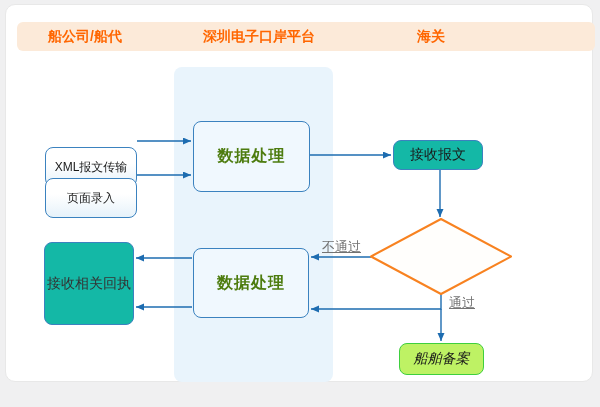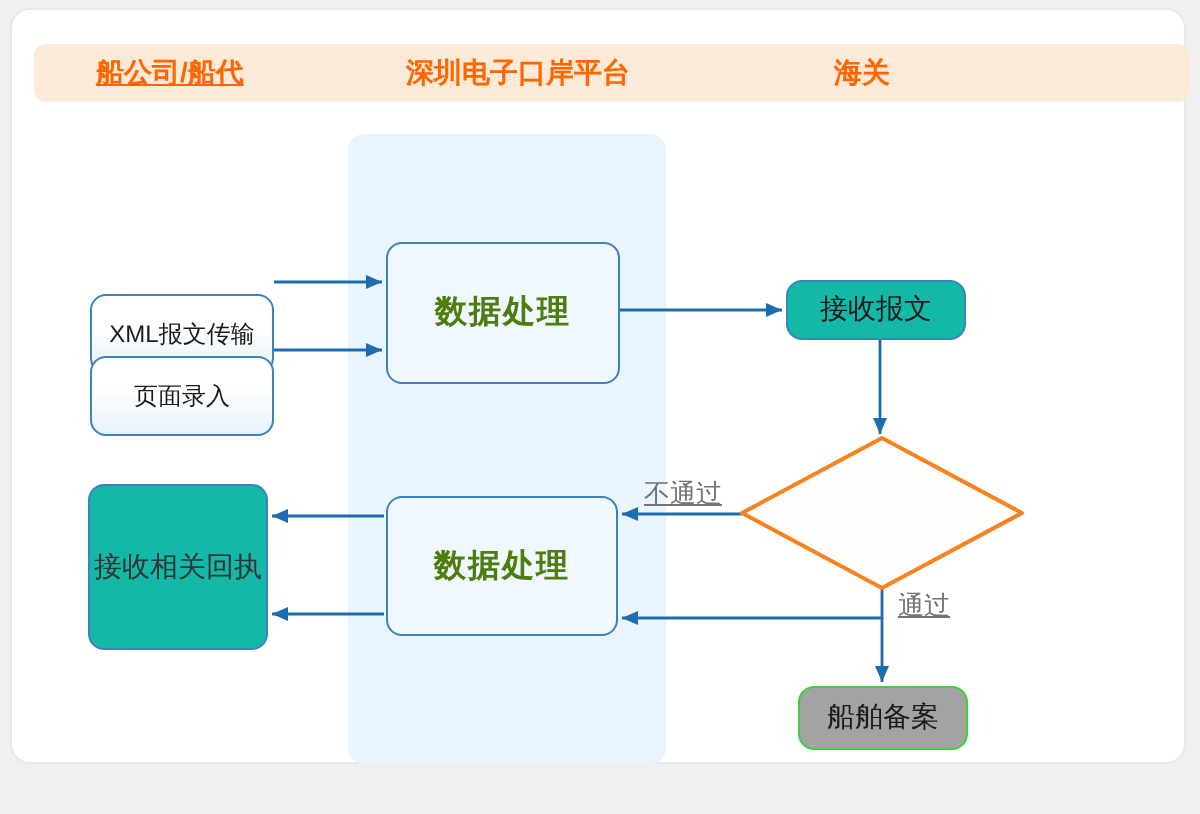--- a/index.html
+++ b/index.html
@@ -16,21 +16,21 @@
     box-sizing:border-box;
   }
   .band{
     position:absolute;left:11px;top:17px;width:578px;height:29px;
     background:#fcead9;border-radius:6px;
   }
   .hcol{
     position:absolute;top:0;height:29px;line-height:29px;
     font-size:14px;font-weight:bold;color:#ff6600;white-space:nowrap;
   }
-  .c1{left:31px;text-decoration:underline;}
+  .c1{left:31px;}
   .c2{left:186px;}
   .c3{left:400px;}
   .lane{
     position:absolute;left:168px;top:62px;width:159px;height:315px;
     background:#e9f4fc;border-radius:8px;
   }
   #connectors{position:absolute;left:0;top:0;width:600px;height:407px;}
   .node{
     position:absolute;display:flex;align-items:center;justify-content:center;
     background:#14b8a6;border:1.4px solid #3b82bf;border-radius:8px;
@@ -49,21 +49,21 @@
   }
   #n-proc1{left:187px;top:116px;width:117px;height:71px;}
   #n-proc2{left:187px;top:243px;width:116px;height:70px;}
   #n-recv{left:387px;top:135px;width:90px;height:30px;}
   #n-receipt{
     left:38px;top:237px;width:90px;height:83px;
     flex-direction:row;line-height:27px;color:#333333;
   }
   #n-filing{
     left:393px;top:338px;width:85px;height:32px;
-    border:1.7px solid #3ecf3e;background:#a3a3a3;
+    border:1.7px solid #3ecf3e;background:#bef264;font-style:italic;
   }
   .diamond-label{
     position:absolute;left:385px;top:244px;width:100px;text-align:center;
     font-size:14px;color:#111;
   }
   .edge-label{
     position:absolute;font-size:13px;color:#737373;
     text-decoration:underline;white-space:nowrap;
   }
   #lbl-fail{left:316px;top:233px;}

